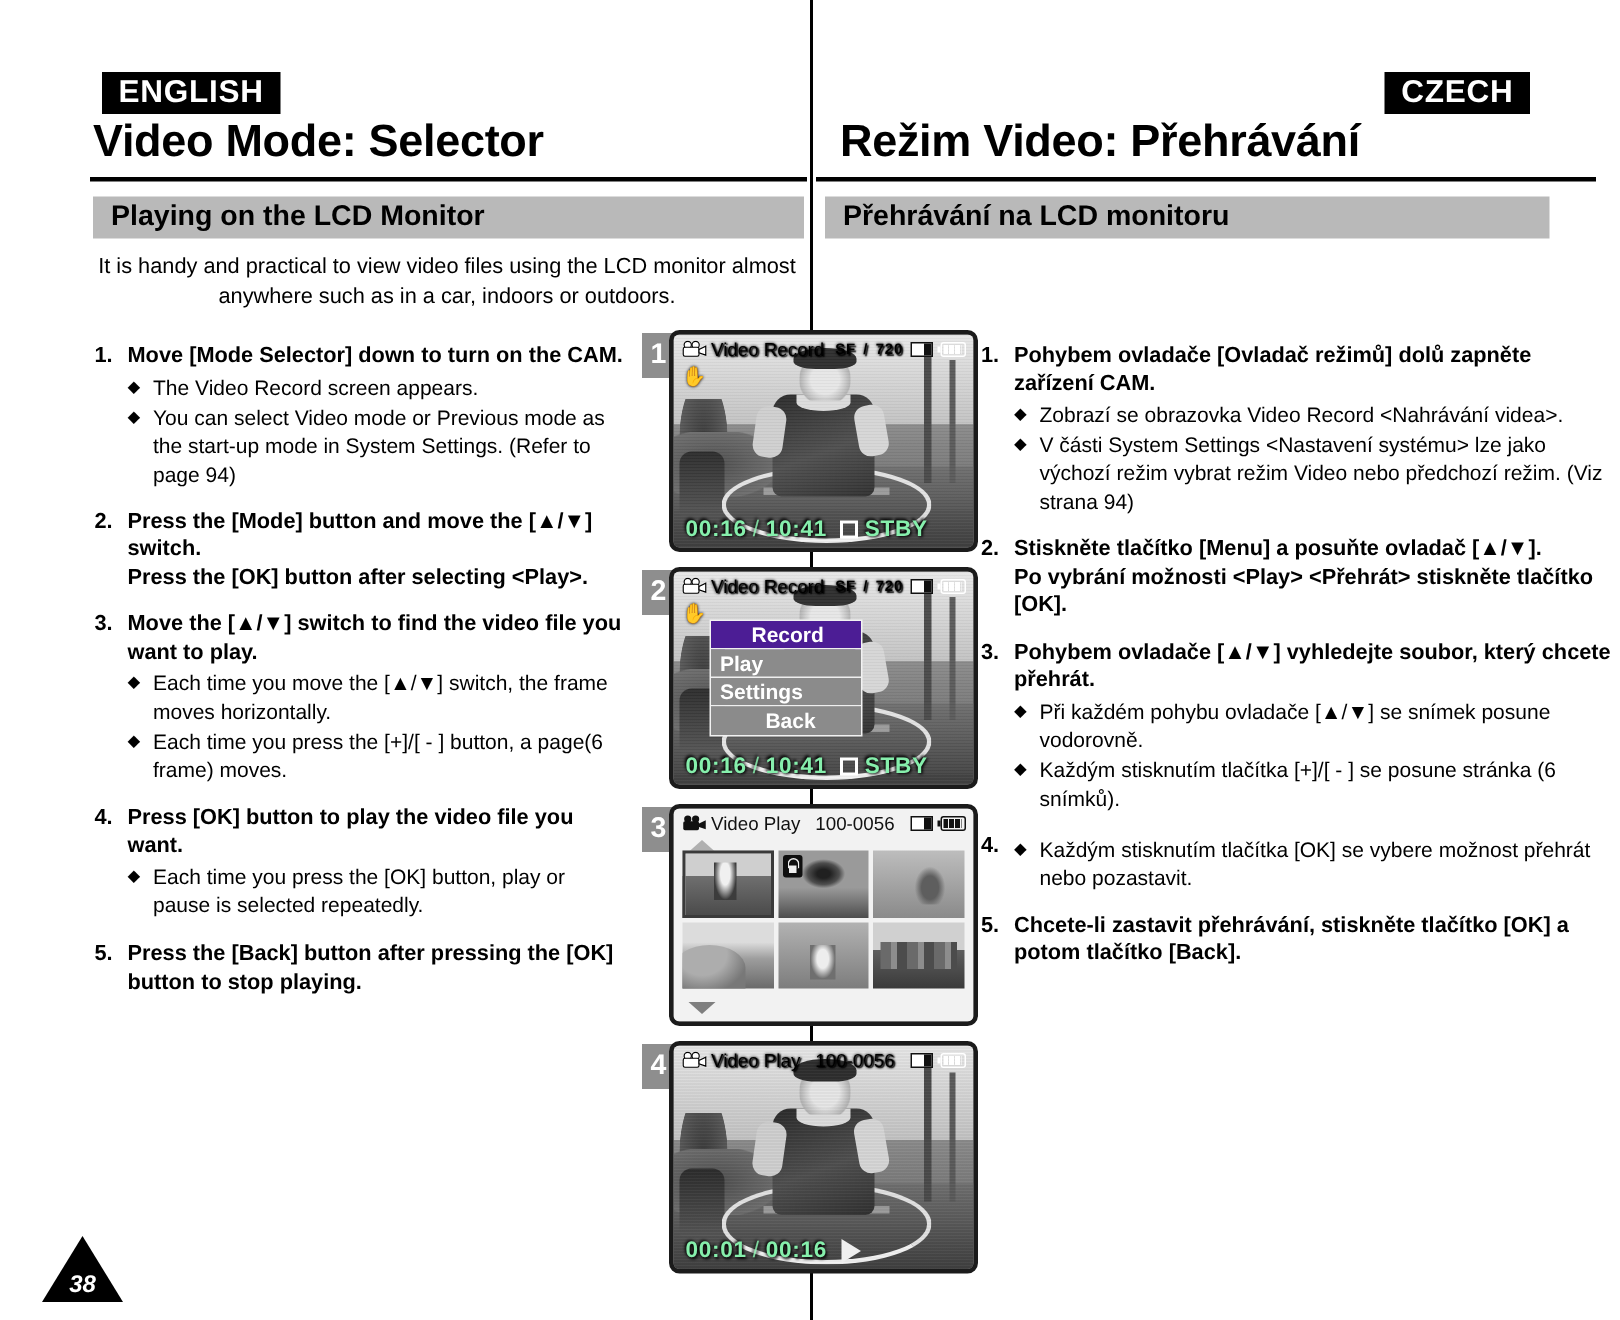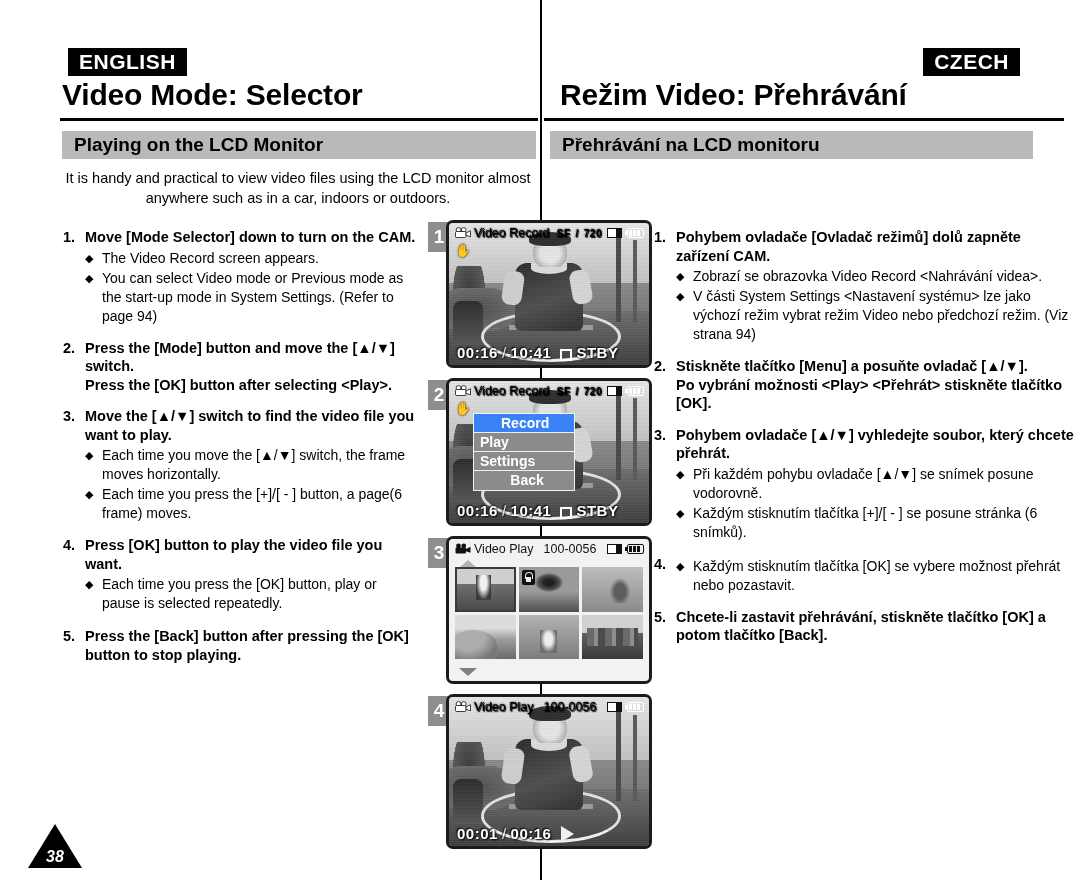--- a/index.html
+++ b/index.html
@@ -230,22 +230,22 @@
   .batt-icon.dark::after { background:#111; }
 
   .hand-icon {
     position:absolute; left:6px; top:21px; width:14px; height:14px;
     color:#fff; font-size:13px; line-height:14px;
     text-shadow: 0 0 2px #000;
   }
 
   .osd-bottom {
     position:absolute; left:0; bottom:4px; width:100%;
-    display:flex; align-items:flex-end; padding:0 8px;
-    color:#ffffff; font-size:15px; font-weight:bold;
+    display:flex; align-items:center; padding:0 8px;
+    color:#86efac; font-size:15px; font-weight:bold;
     text-shadow: 1px 1px 2px #000, -1px -1px 2px #000;
     letter-spacing:0.5px;
   }
   .tc-sep { margin:0 4px; font-weight:normal; opacity:0.85; }
   .stby-box {
     width:12px; height:12px; border:2px solid #fff; margin-left:9px; margin-right:4px;
   }
   .play-tri-outline {
     margin-left:10px; width:0; height:0;
     border-top:8px solid transparent; border-bottom:8px solid transparent;
@@ -256,21 +256,21 @@
   .menu {
     position:absolute; left:24px; top:32px; width:102px;
     border:1px solid #f2f2f2;
   }
   .menu-item {
     height:19px; line-height:19px; padding-left:6px;
     font-size:14px; font-weight:bold; color:#fff;
     background:#8b8b8b;
     border-bottom:1px solid #efefef;
   }
-  .menu-item.sel { background:#3b82f6;padding-left:27px; }
+  .menu-item.sel { background:#4c1d95;padding-left:27px; }
   .menu-item:last-child { border-bottom:none;text-align:center; }
 
   
   .thumbs-screen { position:absolute; inset:0; background:#f2f2f2; }
   .thumb-grid {
     position:absolute; left:6px; top:28px; right:6px; bottom:22px;
     display:grid; grid-template-columns: repeat(3, 1fr); grid-template-rows: repeat(2, 1fr);
     gap:3px;
   }
   .thumb { position:relative; overflow:hidden; background:#888; }

